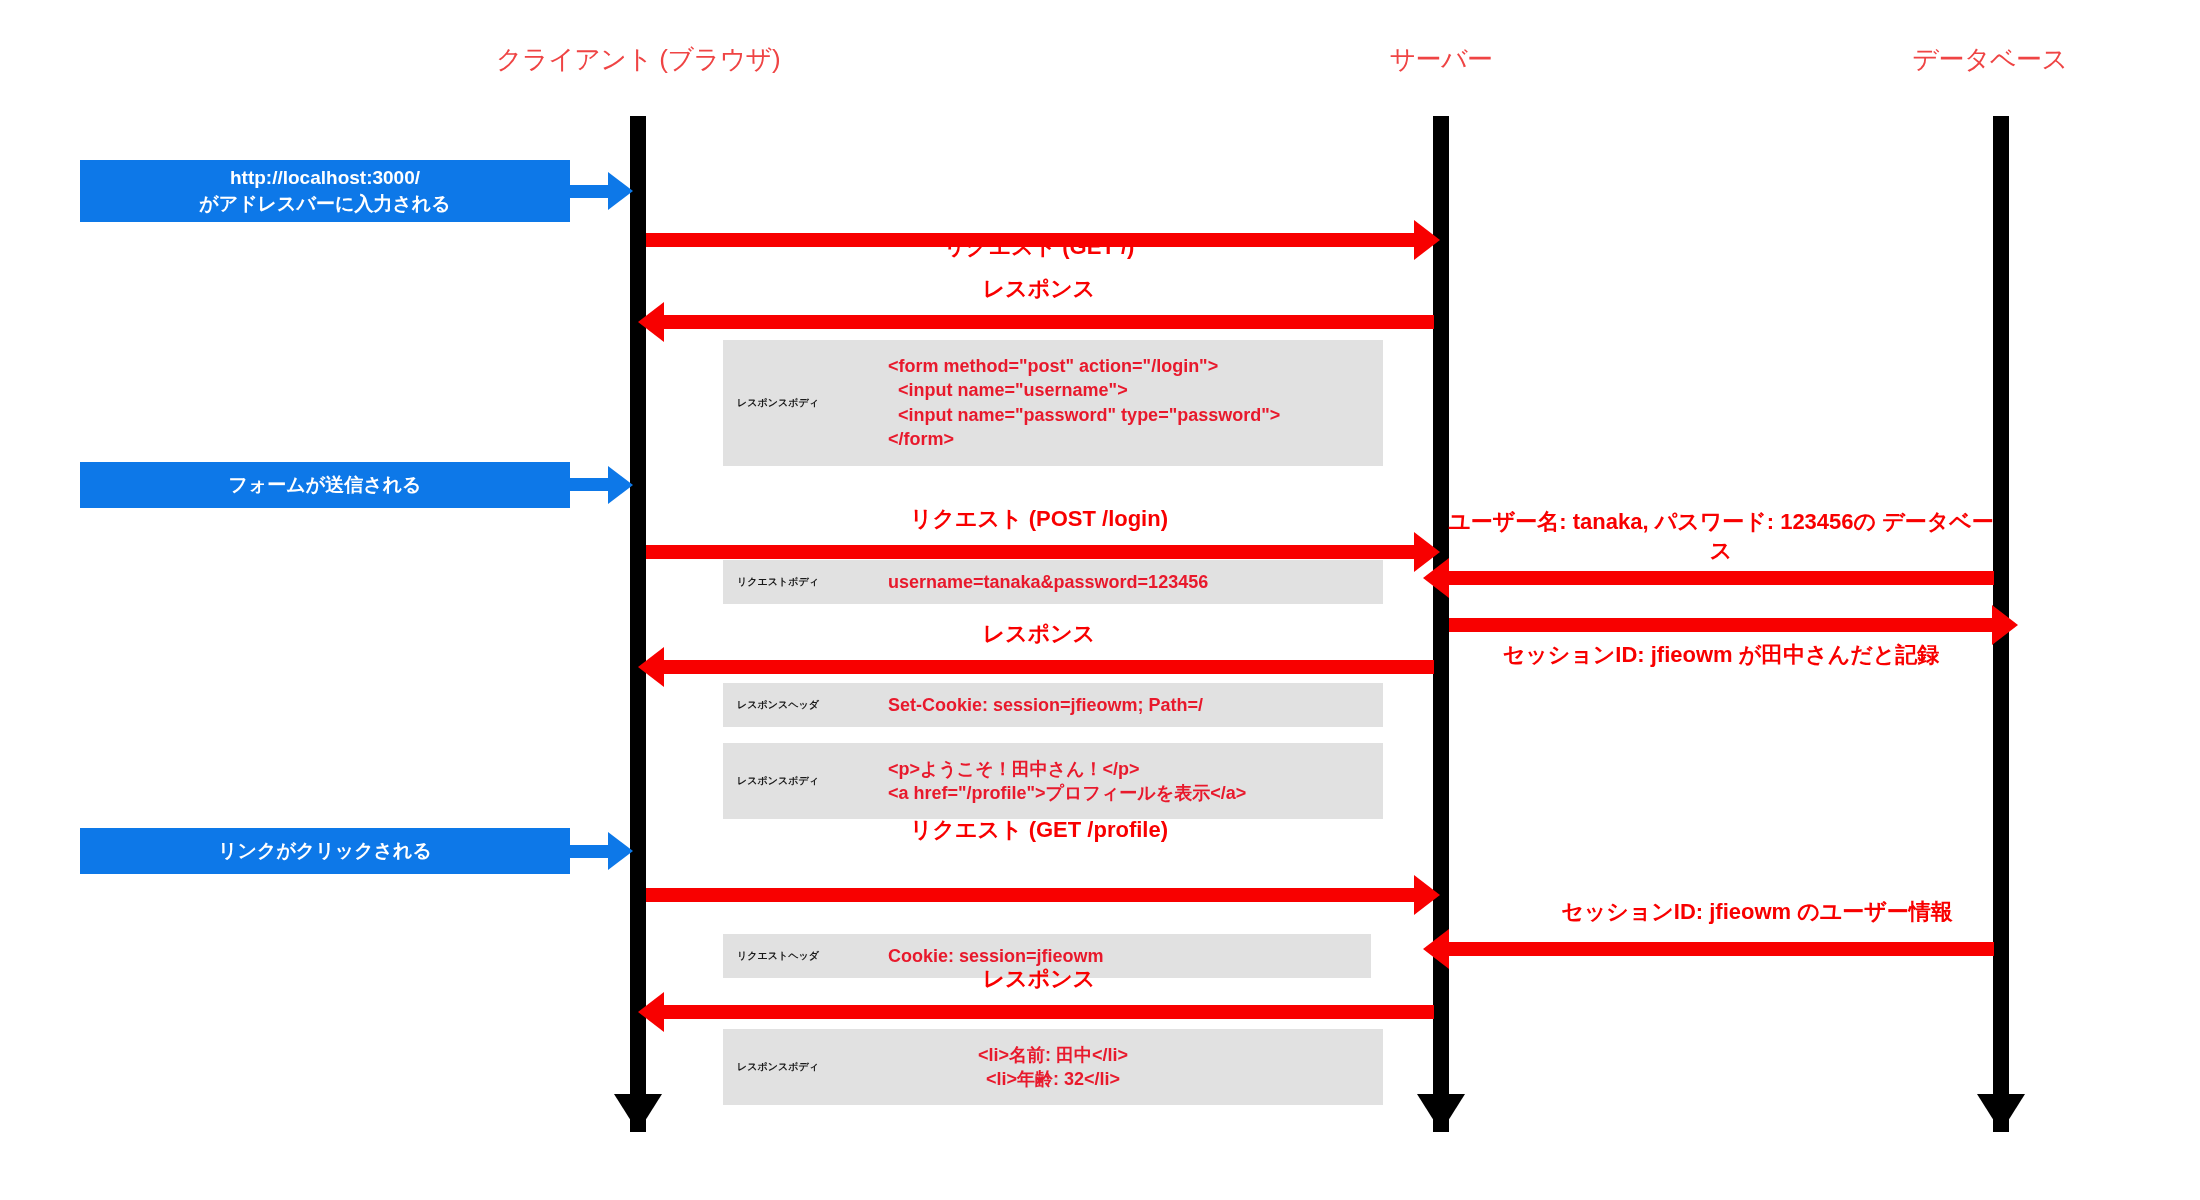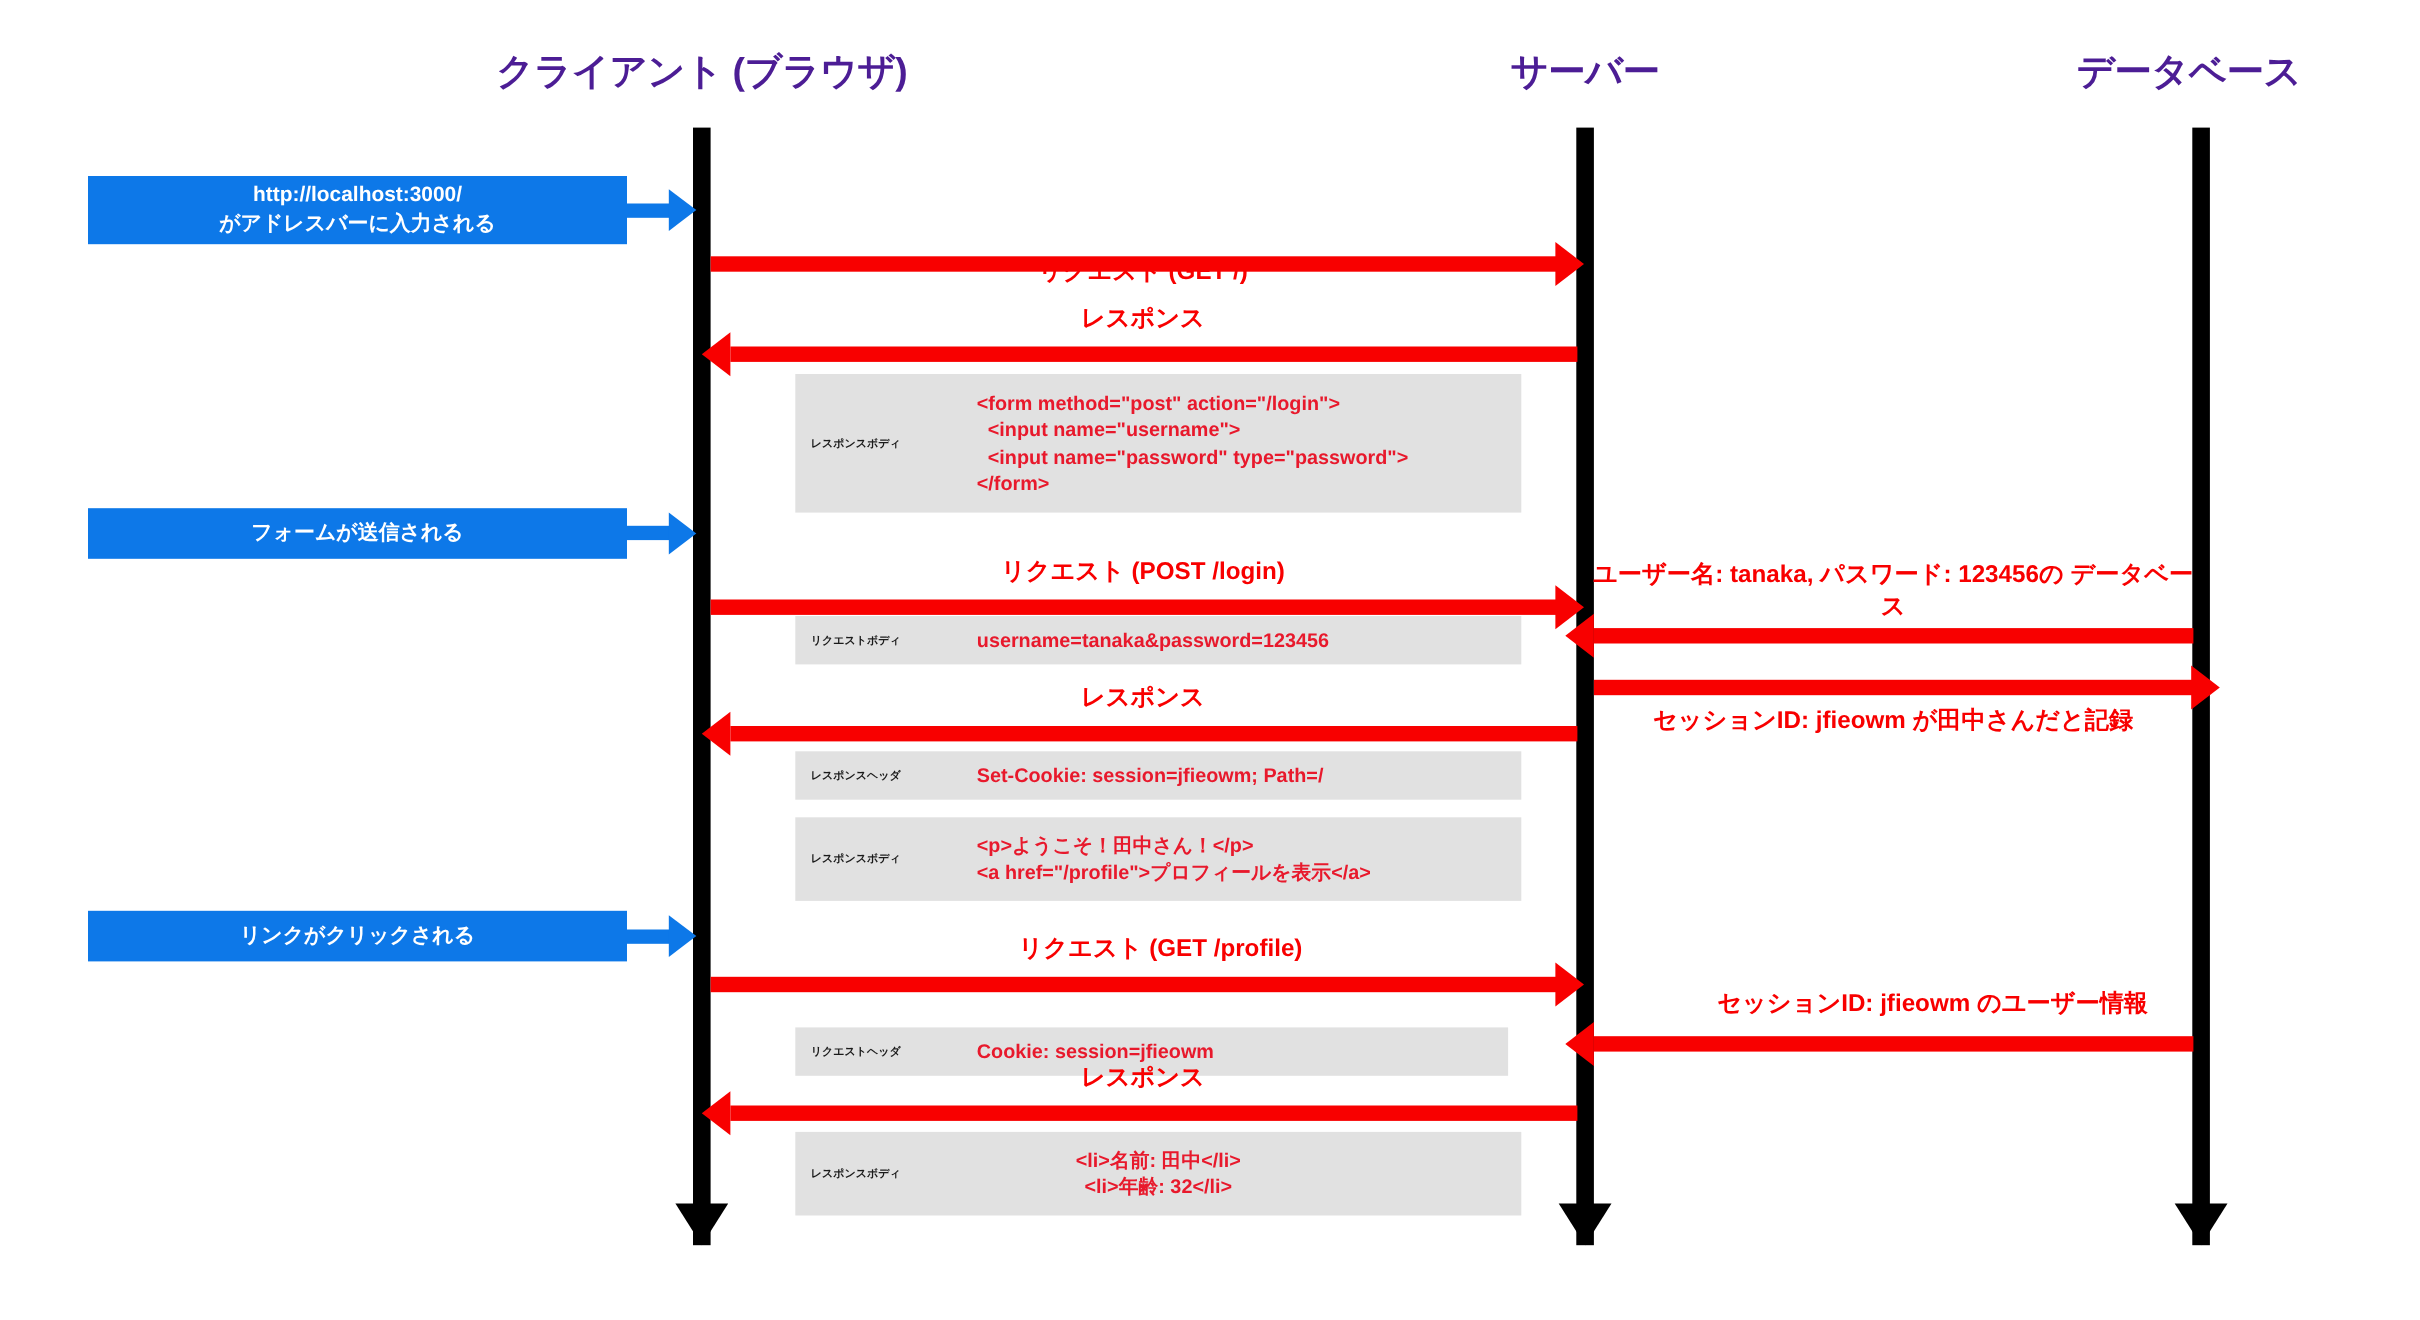--- a/index.html
+++ b/index.html
@@ -14,23 +14,23 @@
     position: relative;
     width: 2200px;
     height: 1200px;
     background: #ffffff;
     overflow: hidden;
   }
 
   
   .participant-label {
     position: absolute;
-    font-weight: bold;
-    font-size: 34px;
-    color: #4c1d95;
+    font-weight: normal;
+    font-size: 26px;
+    color: #ef4444;
     white-space: nowrap;
     transform: translateX(-50%);
     letter-spacing: -0.5px;
   }
 
   
   .lifeline {
     position: absolute;
     width: 16px;
     background: #000000;
@@ -227,21 +227,21 @@
     <span class="detail-val">&lt;p&gt;ようこそ！田中さん！&lt;/p&gt;
 &lt;a href="/profile"&gt;プロフィールを表示&lt;/a&gt;</span>
   </div>
 
   <div class="blue-box" style="left:80px; top:828px; width:490px; height:46px;">
     <span>リンクがクリックされる</span>
   </div>
   <div class="blue-arrow-shaft" style="left:570px; top:845px; width:50px;"></div>
   <div class="blue-arrow-head" style="left:608px; top:832px;"></div>
 
-  <div class="msg-label" style="left:1039px; top:848px;margin-left:16px;">リクエスト (GET /profile)</div>
+  <div class="msg-label" style="left:1039px; top:816px;">リクエスト (GET /profile)</div>
   <div class="red-shaft" style="left:646px; top:888px; width:770px;"></div>
   <div class="red-head-right" style="left:1414px; top:875px;"></div>
 
   <div class="msg-label" style="left:1721px; top:898px;margin-left:36px;">セッションID: jfieowm のユーザー情報</div>
   <div class="red-shaft" style="left:1449px; top:942px; width:545px;"></div>
   <div class="red-head-left" style="left:1423px; top:929px;"></div>
 
   <div class="detail-box" style="left:723px; top:934px; width:648px; height:44px;">
     <span class="detail-key">リクエストヘッダ</span>
     <span class="detail-val">Cookie: session=jfieowm</span>

